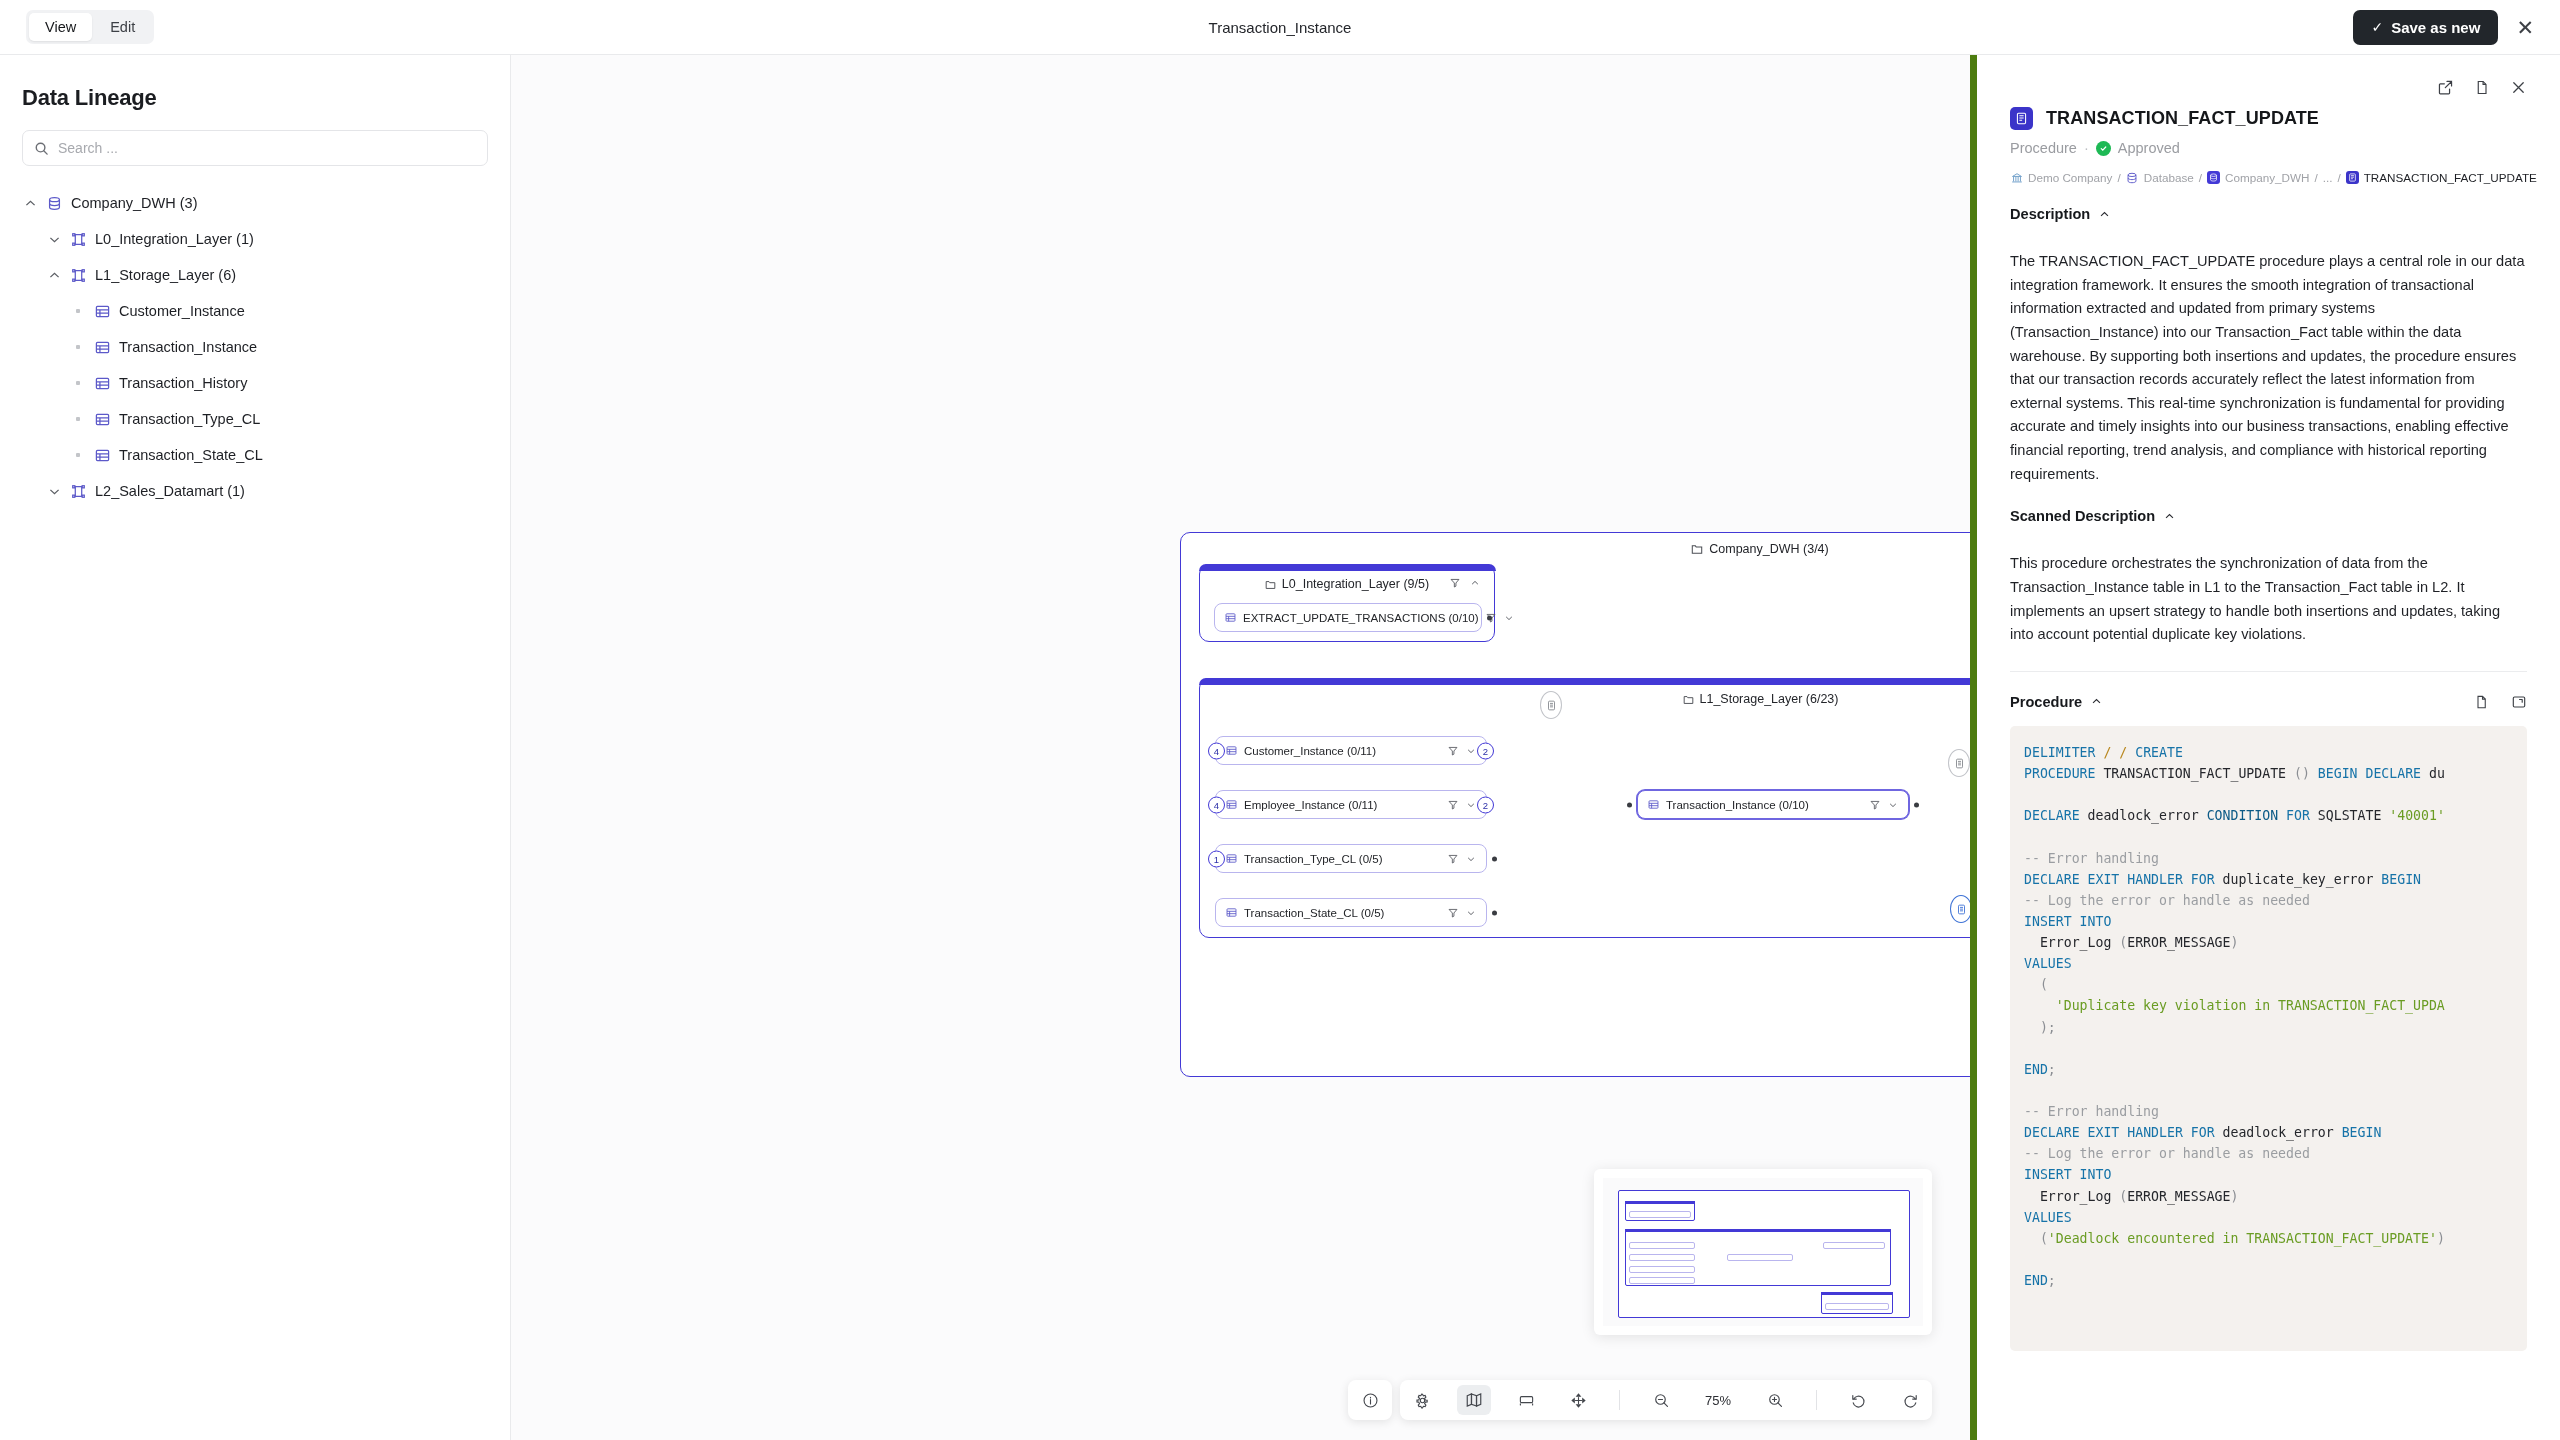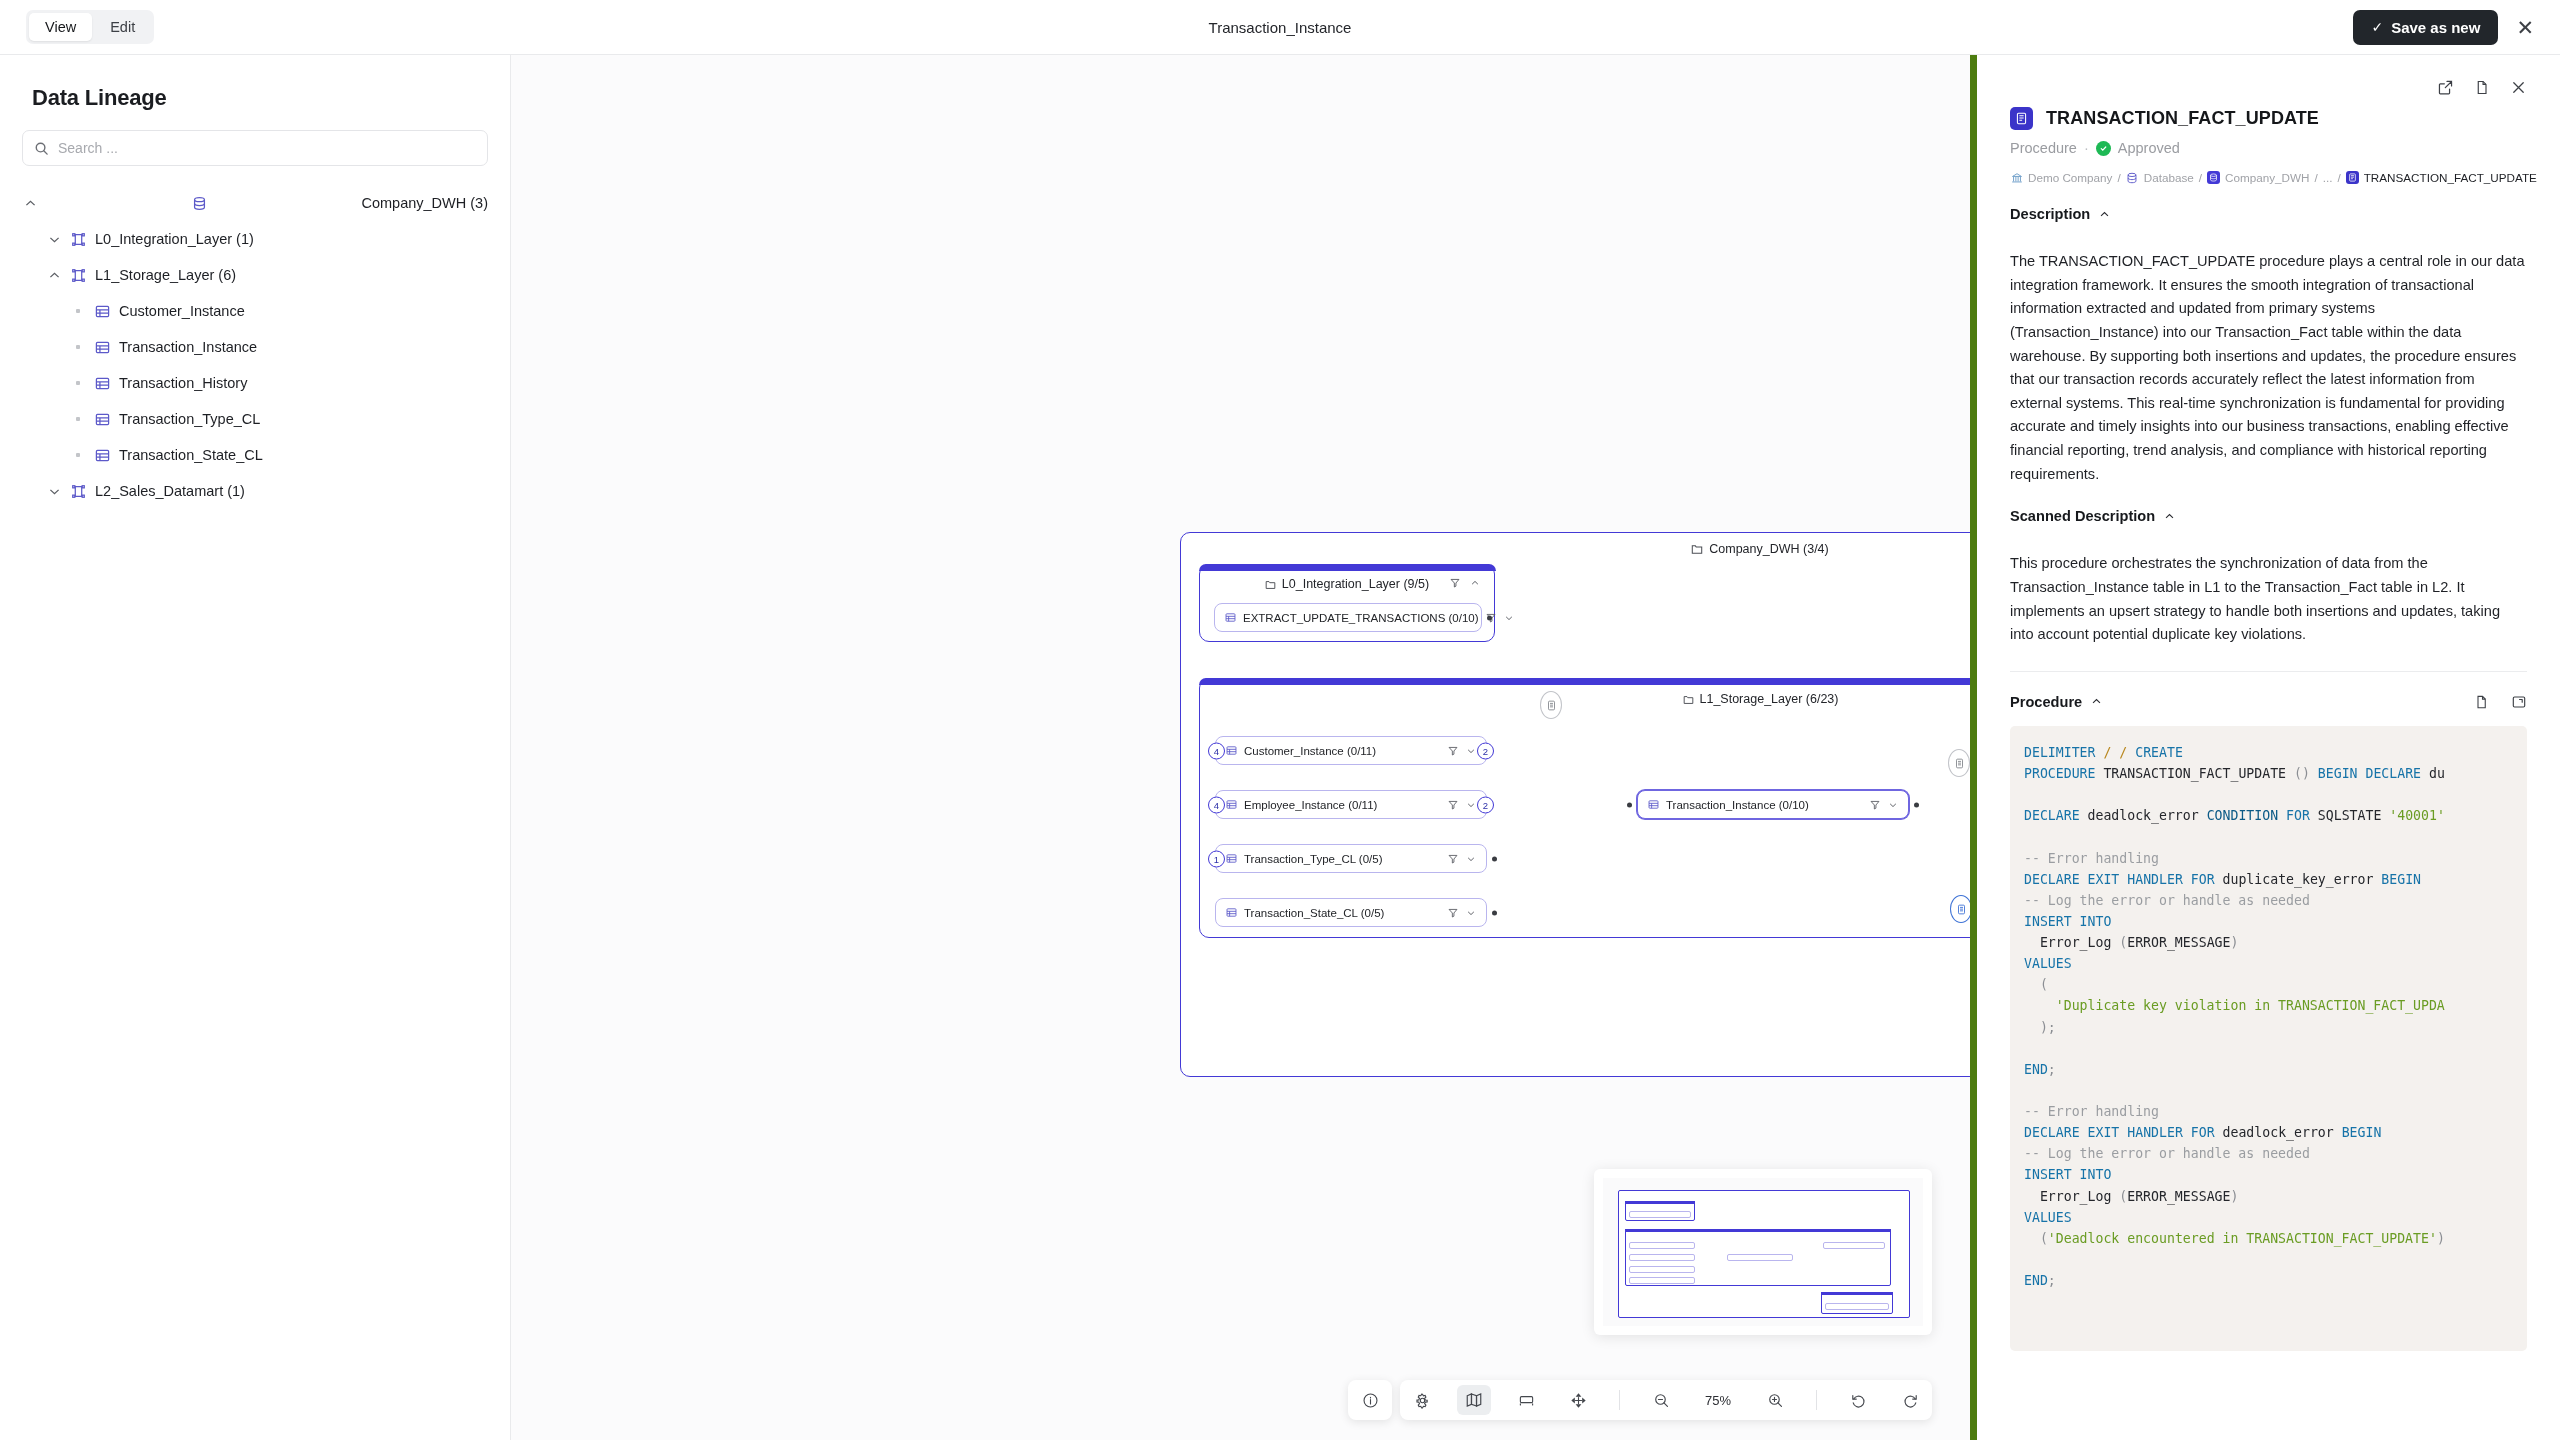--- a/index.html
+++ b/index.html
@@ -56,21 +56,21 @@
 
   
   .left {
     width: 511px; flex: 0 0 511px;
     background: #fff; border-right: 1px solid #e9eaec;
     padding: 0 22px;
     position: relative;
   }
   .left h1 {
     font-size: 22px; font-weight: bold; color: #1b1d21;
-    margin: 30px 0 0 10px; letter-spacing: -0.2px;
+    margin: 30px 0 0 0; letter-spacing: -0.2px;
   }
   .search {
     margin-top: 19px;
     height: 36px;
     border: 1px solid #e4e5e8; border-radius: 7px;
     display: flex; align-items: center; gap: 9px;
     padding: 0 11px;
   }
   .search input {
     border: none; outline: none; flex: 1;
@@ -243,21 +243,21 @@
         <span>
           <svg width="15" height="15" viewBox="0 0 16 16" fill="none" stroke="#6d7076" stroke-width="1.5">
             <circle cx="7" cy="7" r="4.6"></circle>
               <path d="M10.4 10.4 L14 14" stroke-linecap="round"></path>
           </svg>
         </span>
         <input placeholder="Search ..." style="">
       </div>
 
       <div class="tree" id="tree">
-          <div class="tnode" style="padding-left: 0px; justify-content: space-between;">
+          <div class="tnode" style="padding-left: 0px;">
             <span class="caret">
               <svg width="13" height="13" viewBox="0 0 14 14" fill="none" stroke="#5a5d63" stroke-width="1.35">
                 <path d="M2.6 8.8 7 4.6l4.4 4.2"></path>
               </svg>
             </span>
             <span class="ic">
               <svg width="15" height="15" viewBox="0 0 14 14" fill="none" stroke="#5c59c9" stroke-width="1.15">
                 <ellipse cx="7" cy="3.4" rx="4.6" ry="1.9"></ellipse>
                 <path d="M2.4 3.4v7.2c0 1.05 2.06 1.9 4.6 1.9s4.6-.85 4.6-1.9V3.4"></path>
                 <path d="M2.4 7c0 1.05 2.06 1.9 4.6 1.9s4.6-.85 4.6-1.9"></path>

